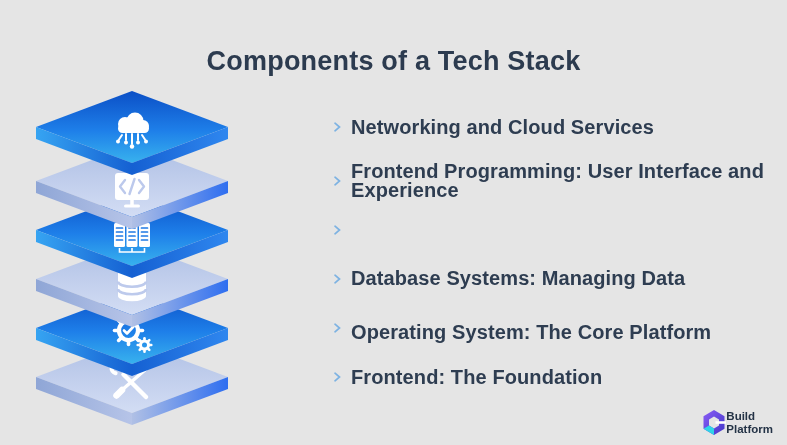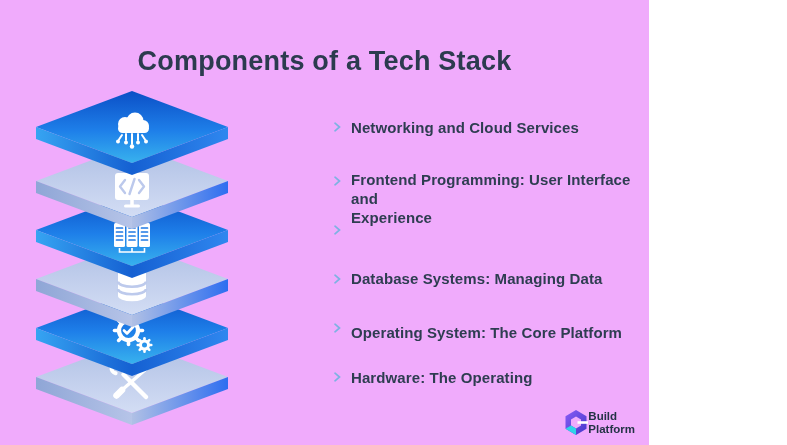--- a/index.html
+++ b/index.html
@@ -1,28 +1,28 @@
 <!DOCTYPE html>
 <html><head>
 <meta charset="utf-8">
 <style>
   html,body{margin:0;padding:0;background:#fff;}
   .canvas{
-    position:relative;width:649px;height:445px;background:#f0abfc;overflow:hidden;
+    position:relative;width:787px;height:445px;background:#e5e5e5;overflow:hidden;
     font-family:"Liberation Sans",sans-serif;
   }
   .title{
     position:absolute;top:28px;left:0;right:0;text-align:center;
     font-size:27px;font-weight:700;color:#2c3b4f;letter-spacing:.2px;
   }
   .layer{position:absolute;left:34px;}
   .conn{position:absolute;}
   .label{
     position:absolute;left:351px;transform:translateY(-50%);
-    font-size:15px;font-weight:700;color:#2e3d51;line-height:19px;
+    font-size:20px;font-weight:700;color:#2e3d51;line-height:19px;
     white-space:pre-line;letter-spacing:.1px;
   }
   .logo{position:absolute;right:14px;bottom:8px;display:flex;align-items:center;}
   .logo-text{font-size:11.5px;font-weight:700;color:#243346;line-height:13px;}
   .defs-holder{position:absolute;width:0;height:0;}
 </style>
 </head>
 <body>
 
 <div class="canvas">
@@ -113,21 +113,21 @@
         <line x1="-2.5" y1="6" x2="2.5" y2="-9"></line>
       </g>
       <rect x="-1.75" y="12" width="3.5" height="5" fill="#fff"></rect>
       <rect x="-8" y="16.5" width="16" height="3" rx="1.5" fill="#fff"></rect>
     </g>
   </svg>
   <svg class="conn" style="left:227px;top:175px" width="122" height="12" viewBox="0 0 122 12">
     <line x1="1" y1="6" x2="104" y2="6" stroke="url(#gDash)" stroke-width="1.7" stroke-dasharray="5.2,4.6"></line>
     <path d="M108,2.2 L112.5,6 L108,9.8" fill="none" stroke="#7db2e2" stroke-width="1.7" stroke-linecap="round"></path>
   </svg>
-  <div class="label" style="top:198px">Frontend Programming: User Interface and
+  <div class="label" style="top:181px">Frontend Programming: User Interface and
 Experience</div>
 
   <svg class="layer" style="top:190px;z-index:14" width="196" height="94" viewBox="0 0 196 94">
     <polygon points="98,4 194,40 98,76 2,40" fill="url(#gTopBright)"></polygon>
     <polygon points="2,40 98,76 98,88 2,52" fill="url(#gLeftBright)"></polygon>
     <polygon points="194,40 98,76 98,88 194,52" fill="url(#gRightBright)"></polygon>
     <g transform="translate(98,46)">
       <g fill="#fff">
         <rect x="-18" y="-13" width="11" height="24" rx="1.5"></rect>
         <rect x="-5.5" y="-17" width="11" height="28" rx="1.5"></rect>
@@ -222,21 +222,21 @@
       <path d="M-16.4,-9.7 A5.5,5.5 0 1 1 -9.7,-16.4" fill="none" stroke="#fff" stroke-width="4" stroke-linecap="round"></path>
       <line x1="-8.5" y1="-8.5" x2="14" y2="14" stroke="#fff" stroke-width="4.5" stroke-linecap="round"></line>
       <line x1="-15.5" y1="12.5" x2="-10" y2="7" stroke="#fff" stroke-width="6.5" stroke-linecap="round"></line>
       <line x1="-10" y1="7" x2="13.5" y2="-13.5" stroke="#fff" stroke-width="3.4" stroke-linecap="round"></line>
     </g>
   </svg>
   <svg class="conn" style="left:227px;top:371px" width="122" height="12" viewBox="0 0 122 12">
     <line x1="1" y1="6" x2="104" y2="6" stroke="url(#gDash)" stroke-width="1.7" stroke-dasharray="5.2,4.6"></line>
     <path d="M108,2.2 L112.5,6 L108,9.8" fill="none" stroke="#7db2e2" stroke-width="1.7" stroke-linecap="round"></path>
   </svg>
-  <div class="label" style="top:377px">Hardware: The Operating</div>
+  <div class="label" style="top:377px">Frontend: The Foundation</div>
 
   <div class="logo">
     <svg width="24" height="28" viewBox="0 0 24 28">
       <path fill-rule="evenodd" fill="url(#logoGrad)" d="M12,1 L22.5,7.25 L22.5,19.75 L12,26 L1.5,19.75 L1.5,7.25 Z
            M12,7.5 L17,10.5 L17,16.5 L12,19.5 L7,16.5 L7,10.5 Z"></path>
       <polygon points="1.5,19.75 12,26 12,19.5 7,16.5" fill="#2fd4e8"></polygon>
       <rect x="13.5" y="12.2" width="10.5" height="2.6" fill="#ffffff"></rect>
     </svg>
     <div class="logo-text">
       <div>Build</div>

